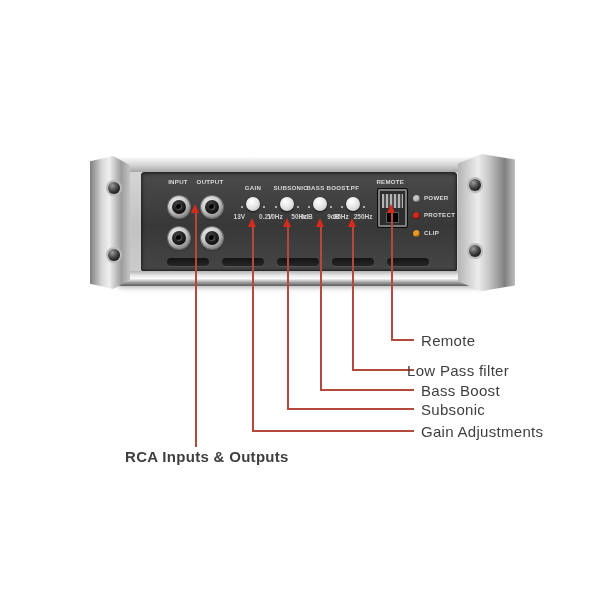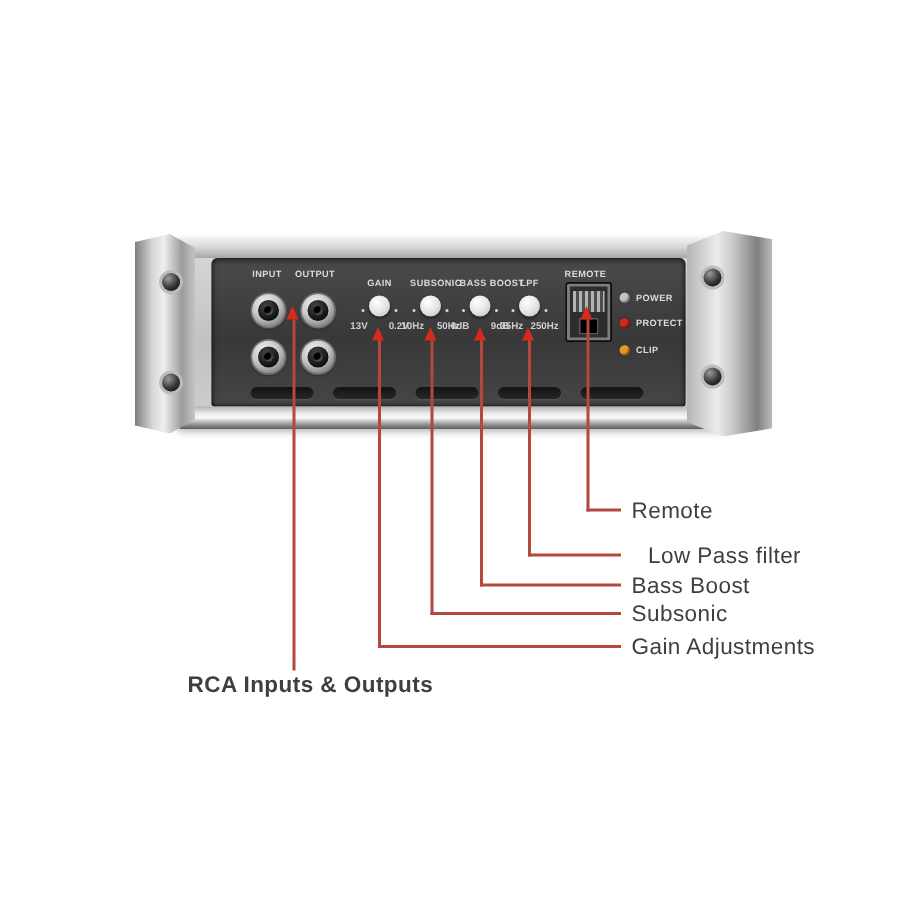--- a/index.html
+++ b/index.html
@@ -229,18 +229,18 @@
 <div class="callout-label" style="left:421px; top:401px;">Subsonic</div>
 
 <div class="arrowhead" style="left:316px; top:218px;"></div>
 <div class="vline" style="left:320px; top:227px; height:164px;"></div>
 <div class="hline" style="left:320px; top:389px; width:94px;"></div>
 <div class="callout-label" style="left:421px; top:382px;">Bass Boost</div>
 
 <div class="arrowhead" style="left:348px; top:218px;"></div>
 <div class="vline" style="left:352px; top:227px; height:144px;"></div>
 <div class="hline" style="left:352px; top:369px; width:62px;"></div>
-<div class="callout-label" style="left:432px; top:362px;">Low Pass filter</div>
+<div class="callout-label" style="left:407px; top:362px;">Low Pass filter</div>
 
 <div class="arrowhead" style="left:387px; top:204px;"></div>
 <div class="vline" style="left:391px; top:213px; height:128px;"></div>
 <div class="hline" style="left:391px; top:339px; width:23px;"></div>
 <div class="callout-label" style="left:421px; top:332px;">Remote</div>
 
 </body></html>

